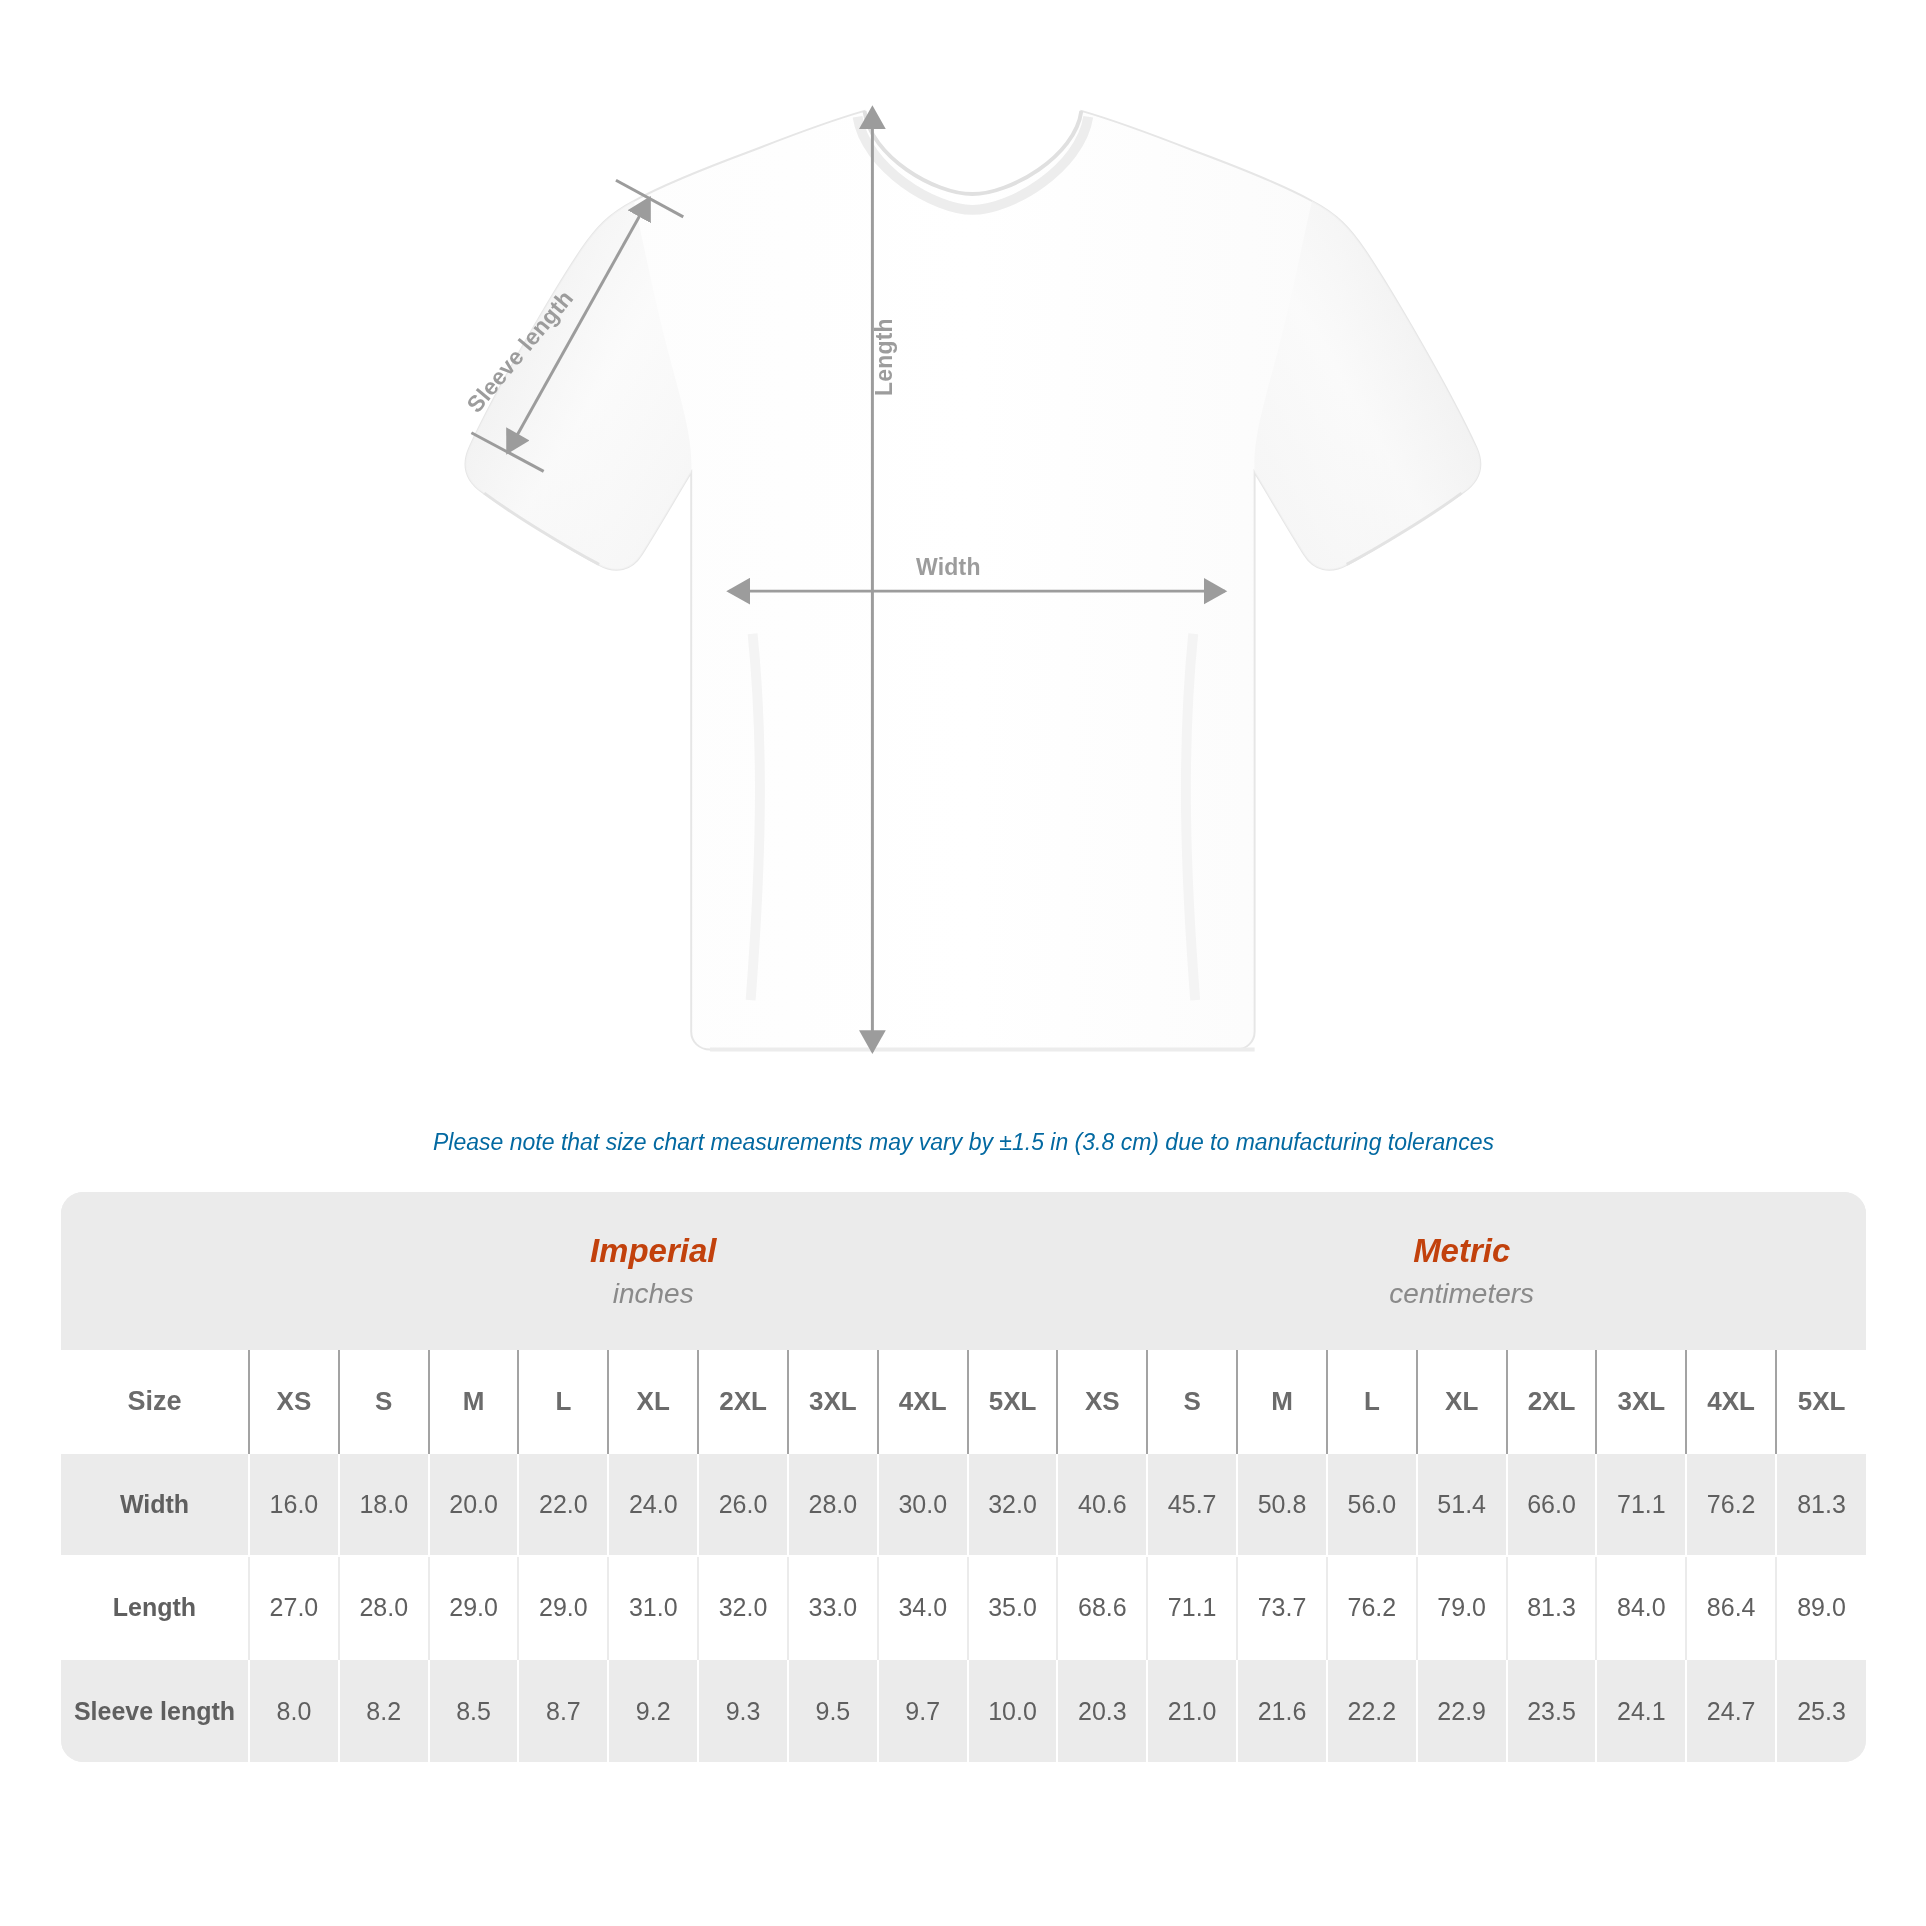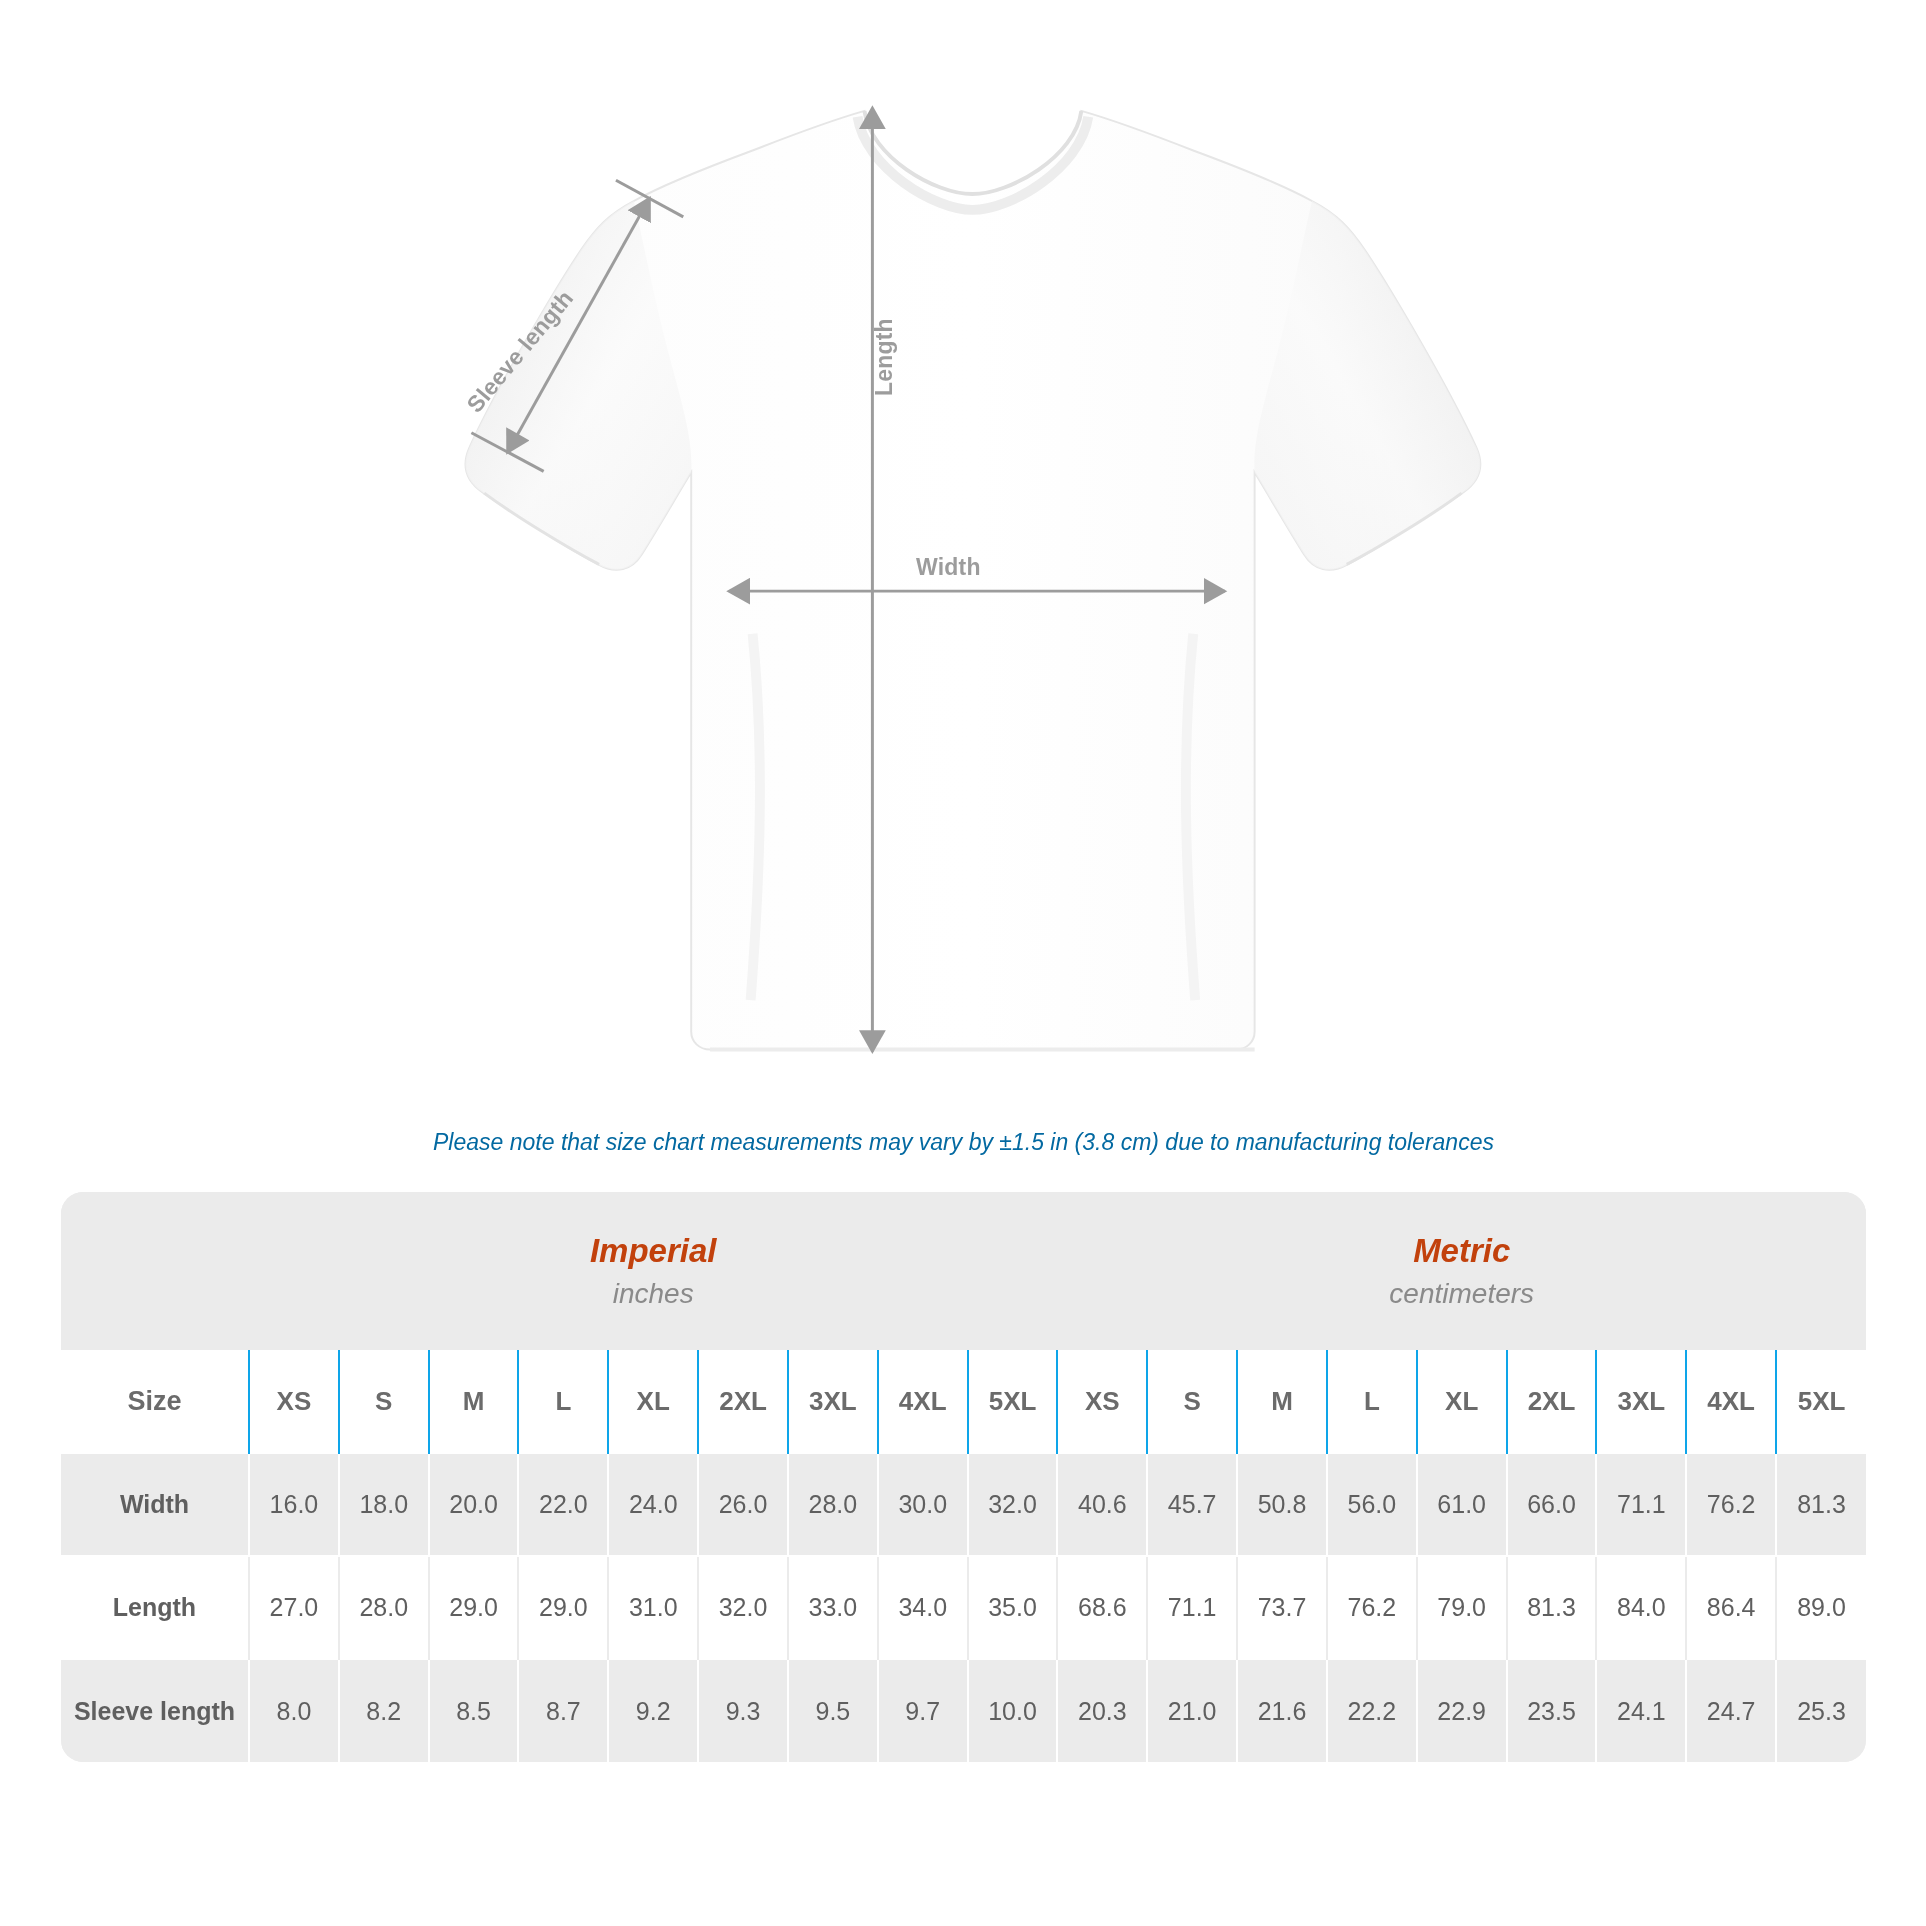--- a/index.html
+++ b/index.html
@@ -109,21 +109,21 @@
   }
   .corner-cell { background: #ebebeb; }
 
   
   tr.head-row td {
     height: 103px;
     background: #ffffff;
     font-weight: bold;
     color: #6b6b6b;
     font-size: 26px;
-    border-right: 2px solid #0ea5e9;
+    border-right: 2px solid #a3a3a3;
   }
   tr.head-row td:last-child { border-right: none; }
   tr.head-row td.rowlabel {
     background: #ffffff;
     font-size: 27px;
   }
 
   
   tr.data-row td {
     height: 103px;
@@ -283,21 +283,21 @@
             <td>22.0</td>
             <td>24.0</td>
             <td>26.0</td>
             <td>28.0</td>
             <td>30.0</td>
             <td>32.0</td>
             <td>40.6</td>
             <td>45.7</td>
             <td>50.8</td>
             <td>56.0</td>
-            <td>61.0</td>
+            <td>51.4</td>
             <td>66.0</td>
             <td>71.1</td>
             <td>76.2</td>
             <td>81.3</td>
           </tr>
           <tr class="data-row plain">
             <td class="rowlabel">Length</td>
             <td>27.0</td>
             <td>28.0</td>
             <td>29.0</td>

